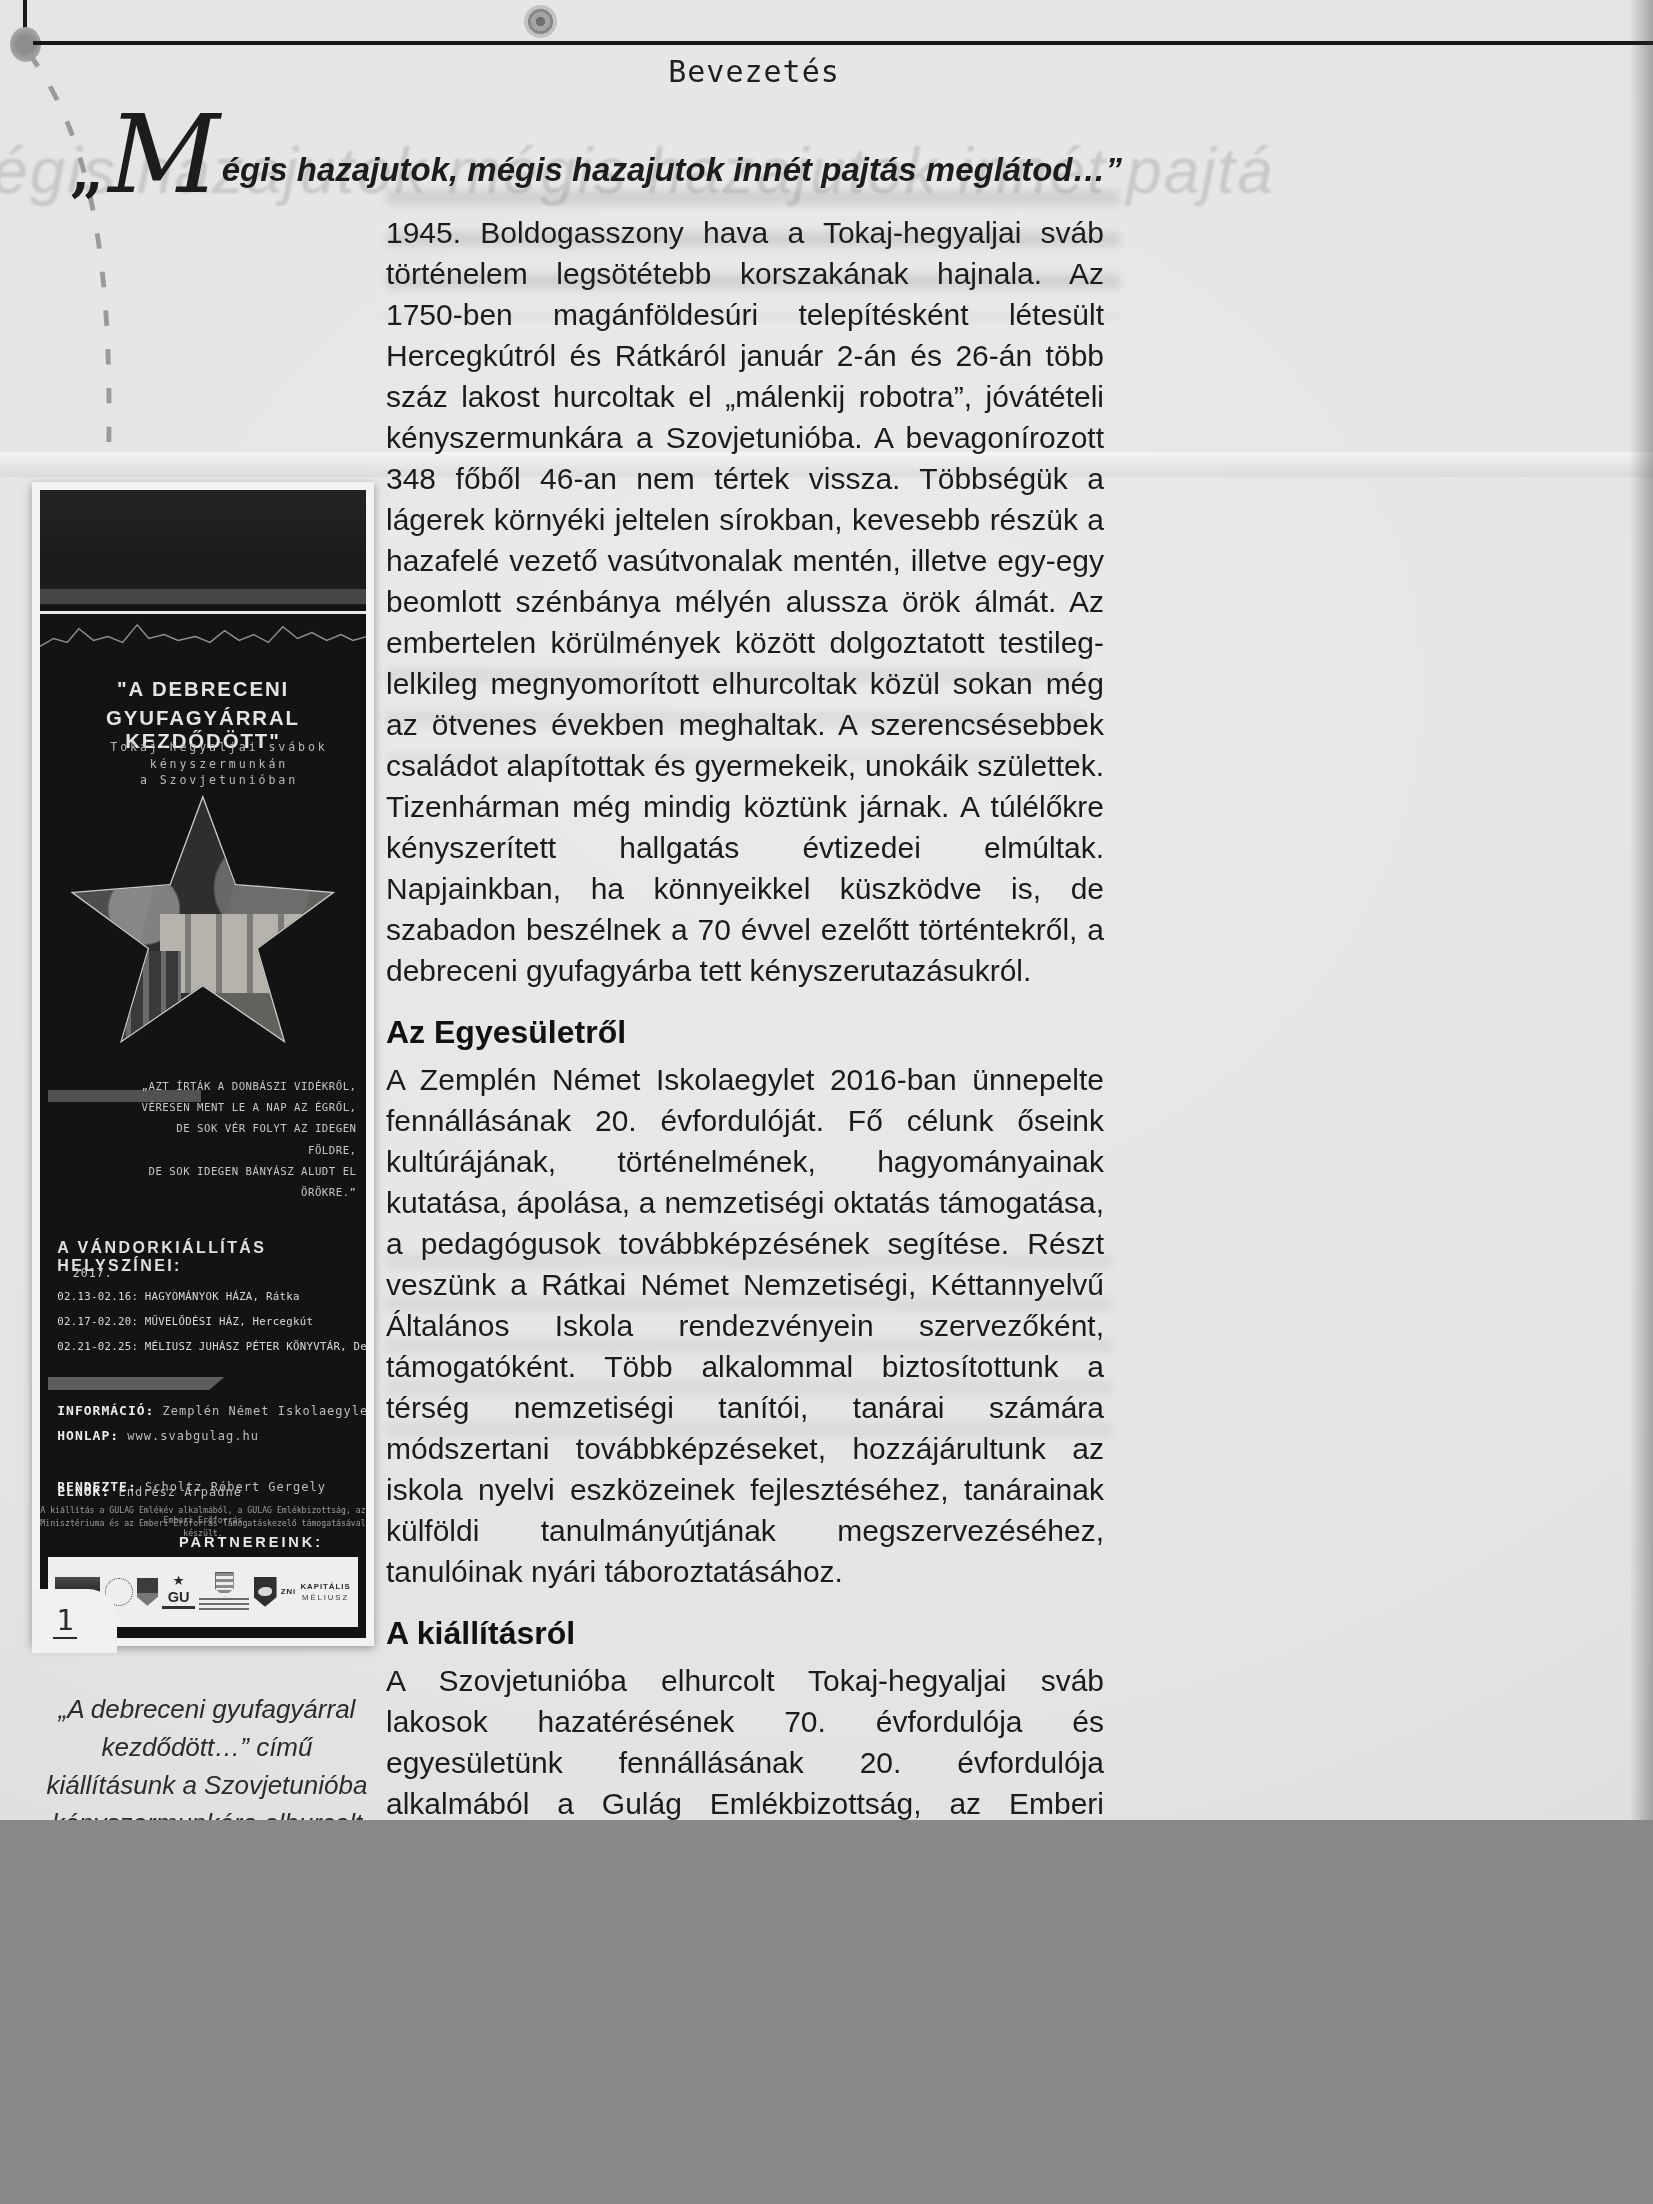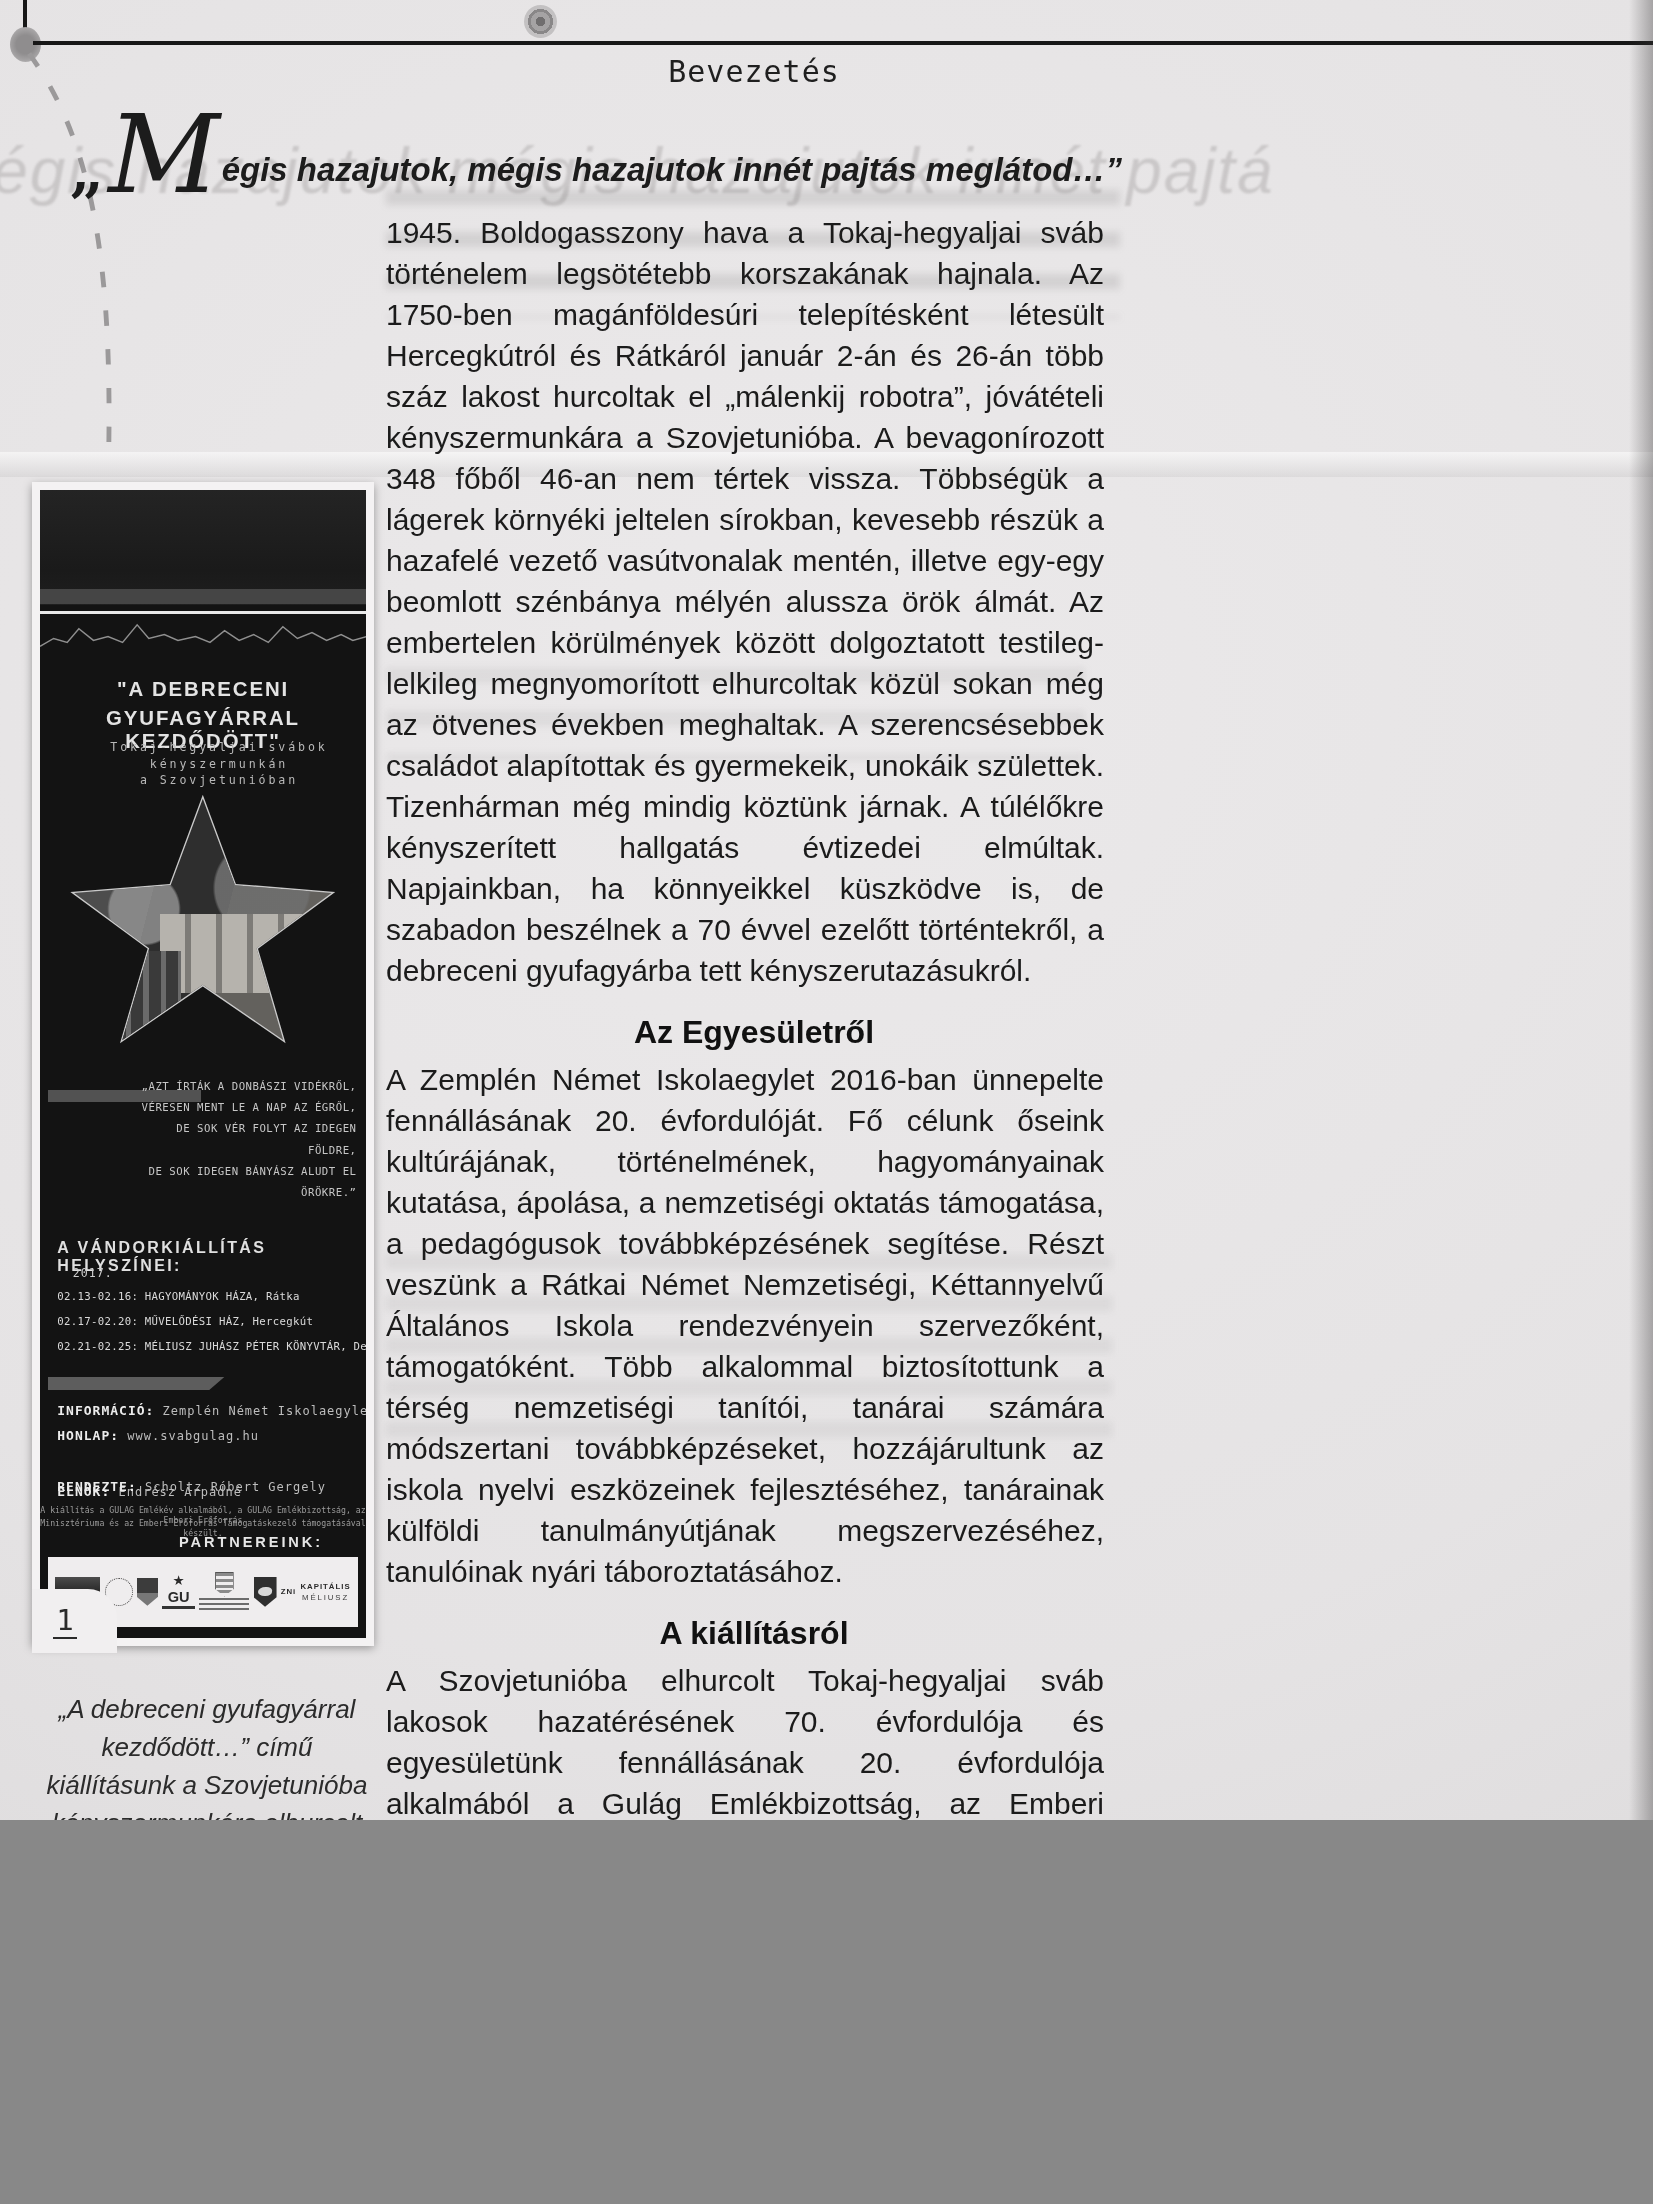--- a/index.html
+++ b/index.html
@@ -37,21 +37,21 @@
   .watermark{position:absolute; left:-7.8px; top:115px; width:1654px; height:113px; z-index:1;
     font-style:italic; font-size:64px; letter-spacing:1.9px; white-space:nowrap; overflow:hidden;
     color:rgba(118,116,117,0.26); filter:blur(1px); line-height:113px;}
   .quote-row{position:absolute; right:532px; top:116px; z-index:2; display:flex; align-items:flex-end; white-space:nowrap;}
   .q-open{font-family:"DejaVu Serif", serif; font-size:60px; font-weight:bold; line-height:0.6; transform:translateY(-5.8px);}
   .q-initial{font-family:"DejaVu Serif", serif; font-style:italic; font-size:109px; line-height:0.72; margin:0 1.9px 0 3.9px;}
   .q-text{font-style:italic; font-weight:600; font-size:33px; padding-bottom:5.8px; letter-spacing:0;}
   
   .body-col{position:absolute; left:386px; top:212px; width:736px; z-index:2;}
   .para{margin:0 18px 23px 0; font-size:30px; line-height:41px; text-align:justify; color:#1b1b1b;}
-  .sec-head{margin:1.9px 0 7.8px 0; font-size:32px; font-weight:bold; color:#111;text-align:center;}
+  .sec-head{margin:1.9px 0 7.8px 0; font-size:32px; font-weight:bold; color:#111;}
   
   .poster{position:absolute; left:32px; top:482px; width:342px; height:1164px; z-index:3;
     background:#f4f2f3; padding:7.8px; box-sizing:border-box; box-shadow:0 2.9px 8.7px rgba(0,0,0,0.35);}
   .poster-inner{position:relative; width:100%; height:100%; background:#131313; overflow:hidden;}
   .p-band{position:absolute; left:0; top:0; width:100%; height:115px;
     background:linear-gradient(180deg,#242424,#1a1a1a 70%,#1f1f1f);}
   .p-band-strip{position:absolute; left:0; top:99px; width:100%; height:15.5px; background:#454545;}
   .p-whiteline{position:absolute; left:0; top:121px; width:100%; height:2.9px; background:#e9e9e9;}
   .p-ridge{position:absolute; left:0; top:127px; width:100%; height:41px;}
   .p-title{position:absolute; left:0; width:100%; text-align:center; color:#e3e3e3;

